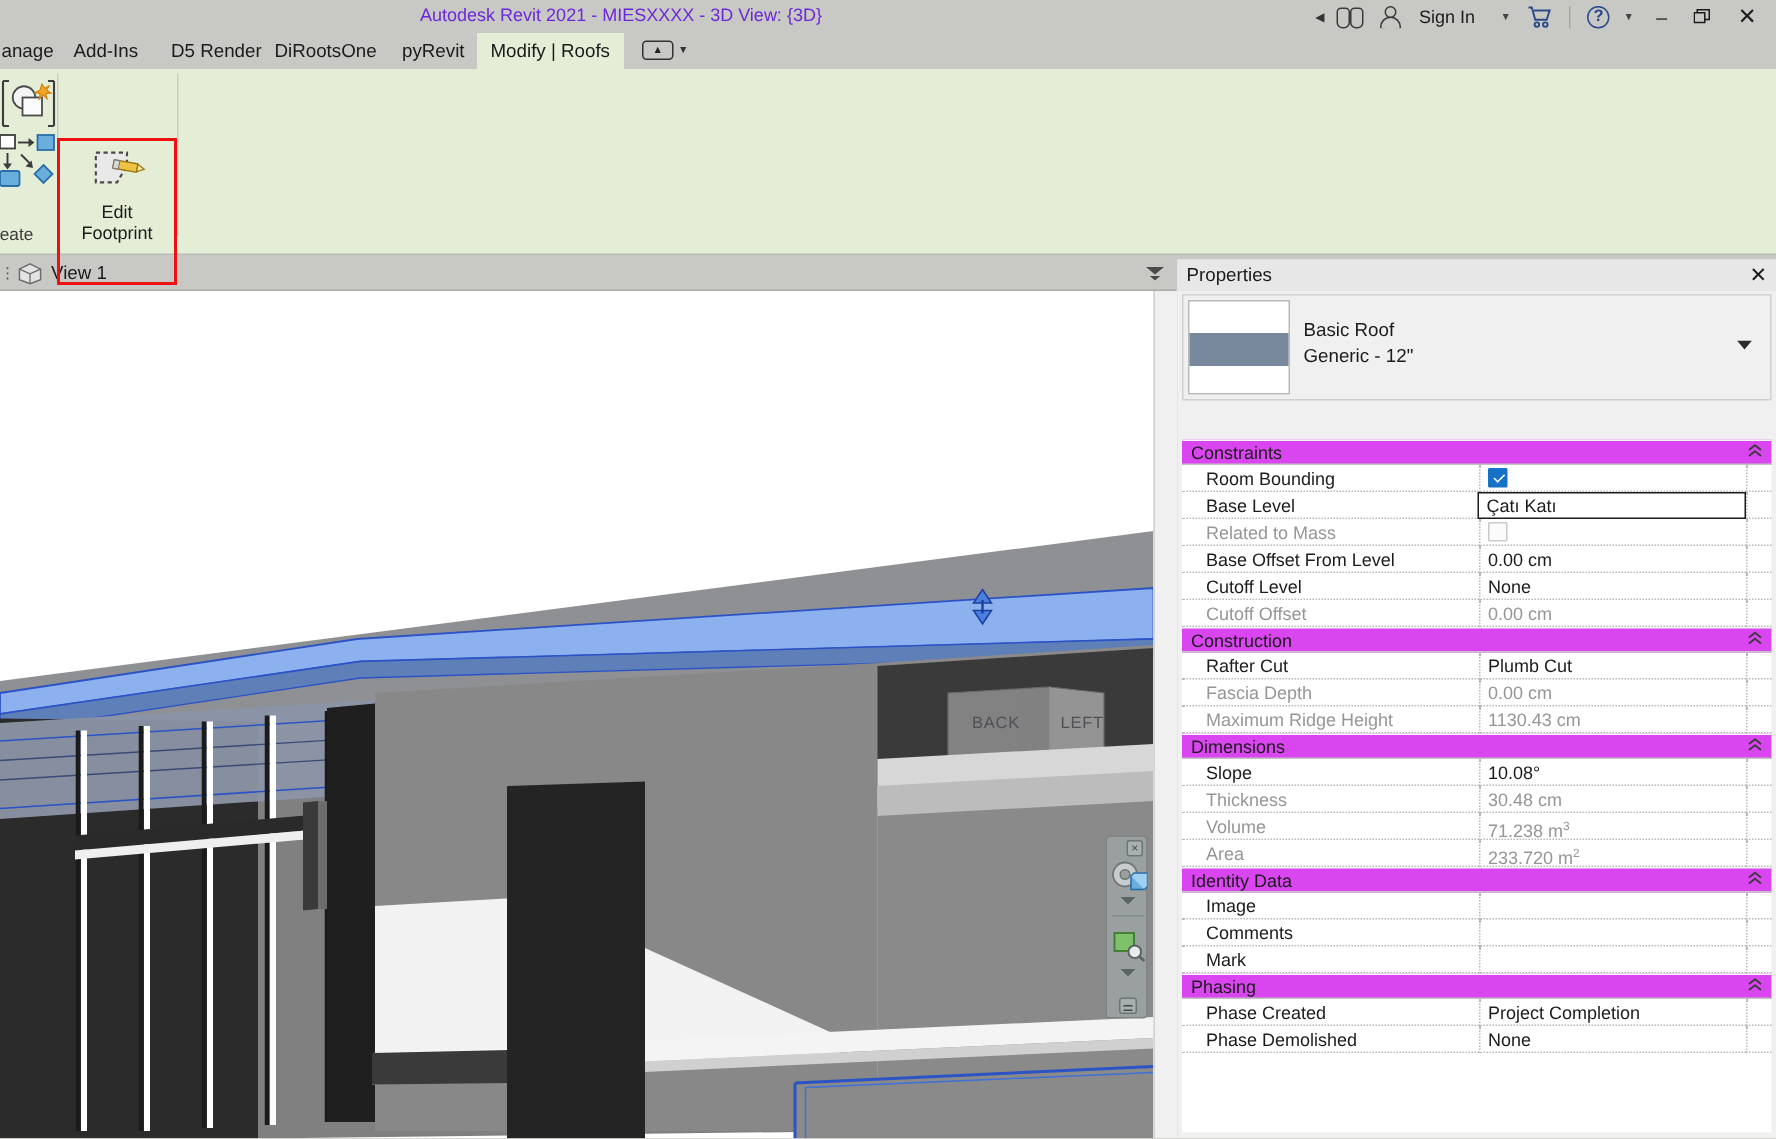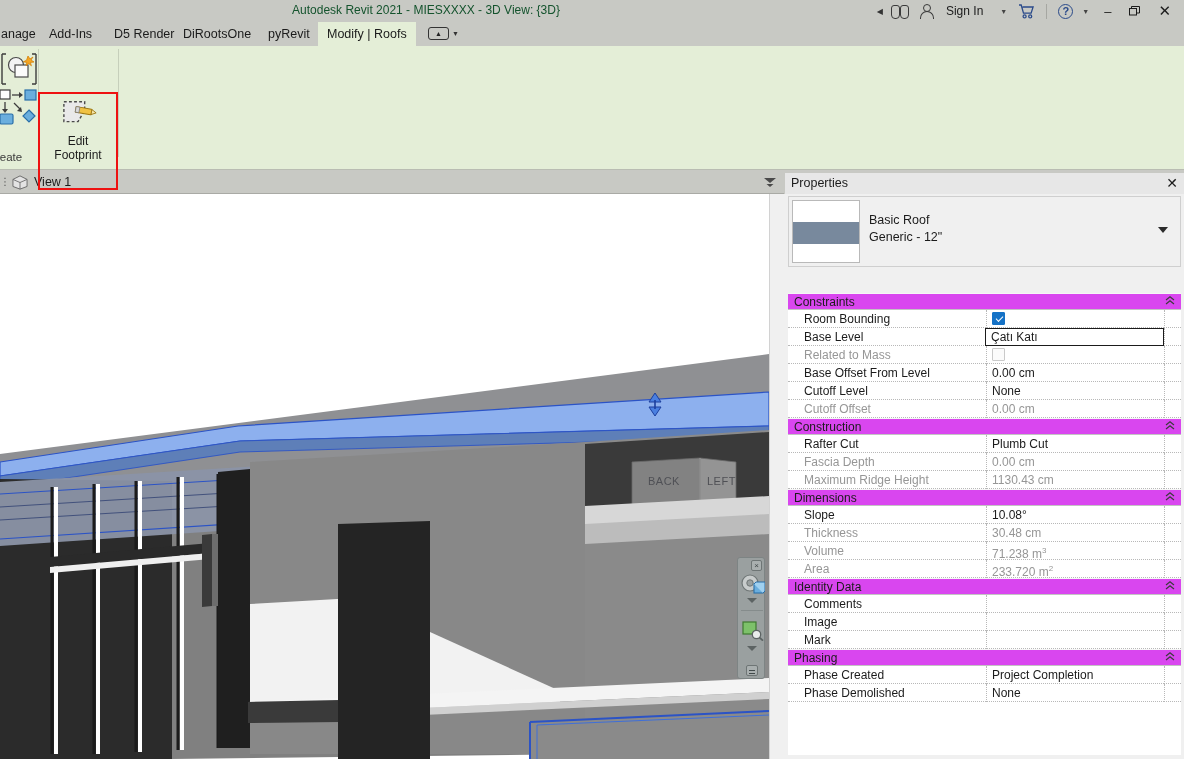--- a/index.html
+++ b/index.html
@@ -11,22 +11,22 @@
     background: #c8c9c4;
     position: relative;
   }
 
   
   #titlebar {
     position:absolute; left:0; top:0; width:1184px; height:22px;
     background:#c8c9c4;
   }
   #title-text {
-    position:absolute; left:16px; top:3px; width:820px; text-align:center;
-    font-size:12px; color:#14532d; white-space:nowrap;
+    position:absolute; left:4px; top:3px; width:820px; text-align:center;
+    font-size:12px; color:#6d28d9; white-space:nowrap;
   }
   #titlebar-right {
     position:absolute; right:4px; top:0; height:22px;
     display:flex; align-items:center; gap:0px;
   }
   .tb-btn {
     display:flex; align-items:center; justify-content:center;
     height:22px; padding:0 5px; color:#2b2b2b;
   }
   .collapse-arrow { font-size:8px; color:#333; padding:0 3px; }
@@ -642,26 +642,26 @@
         <div class="pval-end"></div>
       </div>
       <div class="grp">
         <span class="grp-label">Identity Data</span>
         <svg class="grp-chev" viewBox="0 0 10 11">
           <path d="M1 4 L5 0.8 L9 4" fill="none" stroke="#3b3b3b" stroke-width="1.2"></path>
           <path d="M1 8 L5 4.8 L9 8" fill="none" stroke="#3b3b3b" stroke-width="1.2"></path>
         </svg>
       </div>
       <div class="prow">
+        <div class="pname">Image</div>
+        <div class="pval"><span></span></div>
+        <div class="pval-end"></div>
+      </div>
+      <div class="prow">
         <div class="pname">Comments</div>
-        <div class="pval"><span></span></div>
-        <div class="pval-end"></div>
-      </div>
-      <div class="prow">
-        <div class="pname">Image</div>
         <div class="pval"><span></span></div>
         <div class="pval-end"></div>
       </div>
       <div class="prow">
         <div class="pname">Mark</div>
         <div class="pval"><span></span></div>
         <div class="pval-end"></div>
       </div>
       <div class="grp">
         <span class="grp-label">Phasing</span>

